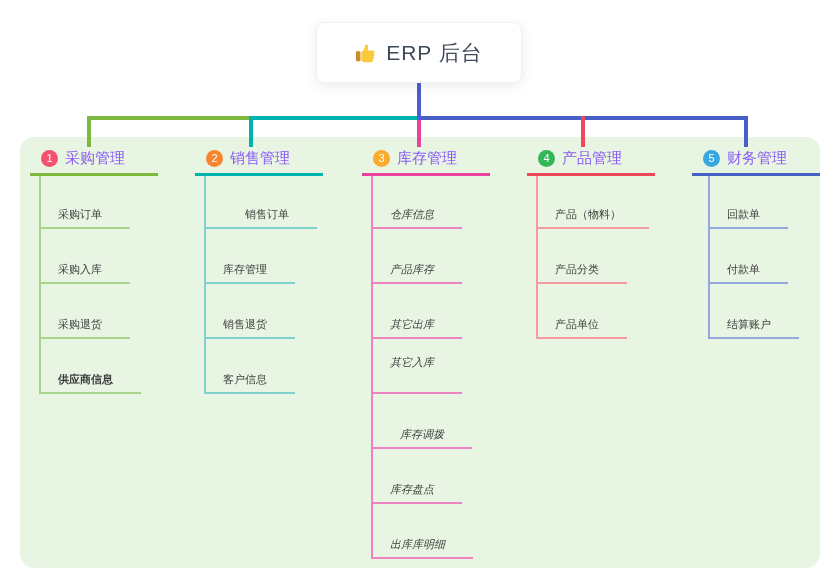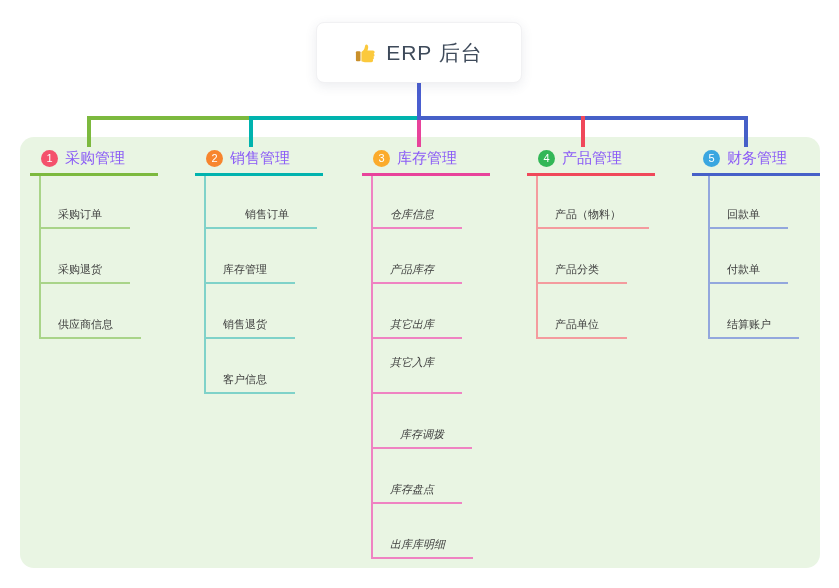--- a/index.html
+++ b/index.html
@@ -83,23 +83,26 @@
   <div class="branch" style="left: 30px; top: 144px;">
     <div class="branch-header" style="border-bottom-color: rgb(124, 185, 62);">
       <span class="badge" style="background: rgb(244, 81, 108);">1</span>
       <span class="branch-label">采购管理</span>
     </div>
     <ul class="children" style="border-left-color: rgb(169, 212, 137);">
         <li style="border-bottom-color: rgb(169, 212, 137);">
           <span class="child-label">采购订单</span>
         </li>
         <li style="border-bottom-color: rgb(169, 212, 137);">
+          <span class="child-label">采购入库</span>
+        </li>
+        <li style="border-bottom-color: rgb(169, 212, 137);">
           <span class="child-label">采购退货</span>
         </li>
-        <li style="border-bottom-color: rgb(169, 212, 137);">
+        <li style="border-bottom-color: rgb(169, 212, 137); font-weight: bold;">
           <span class="child-label">供应商信息</span>
         </li>
       </ul>
   </div>
 
   <div class="branch" style="left: 195px; top: 144px;">
     <div class="branch-header" style="border-bottom-color: rgb(0, 179, 174);">
       <span class="badge" style="background: rgb(247, 133, 46);">2</span>
       <span class="branch-label">销售管理</span>
     </div>

